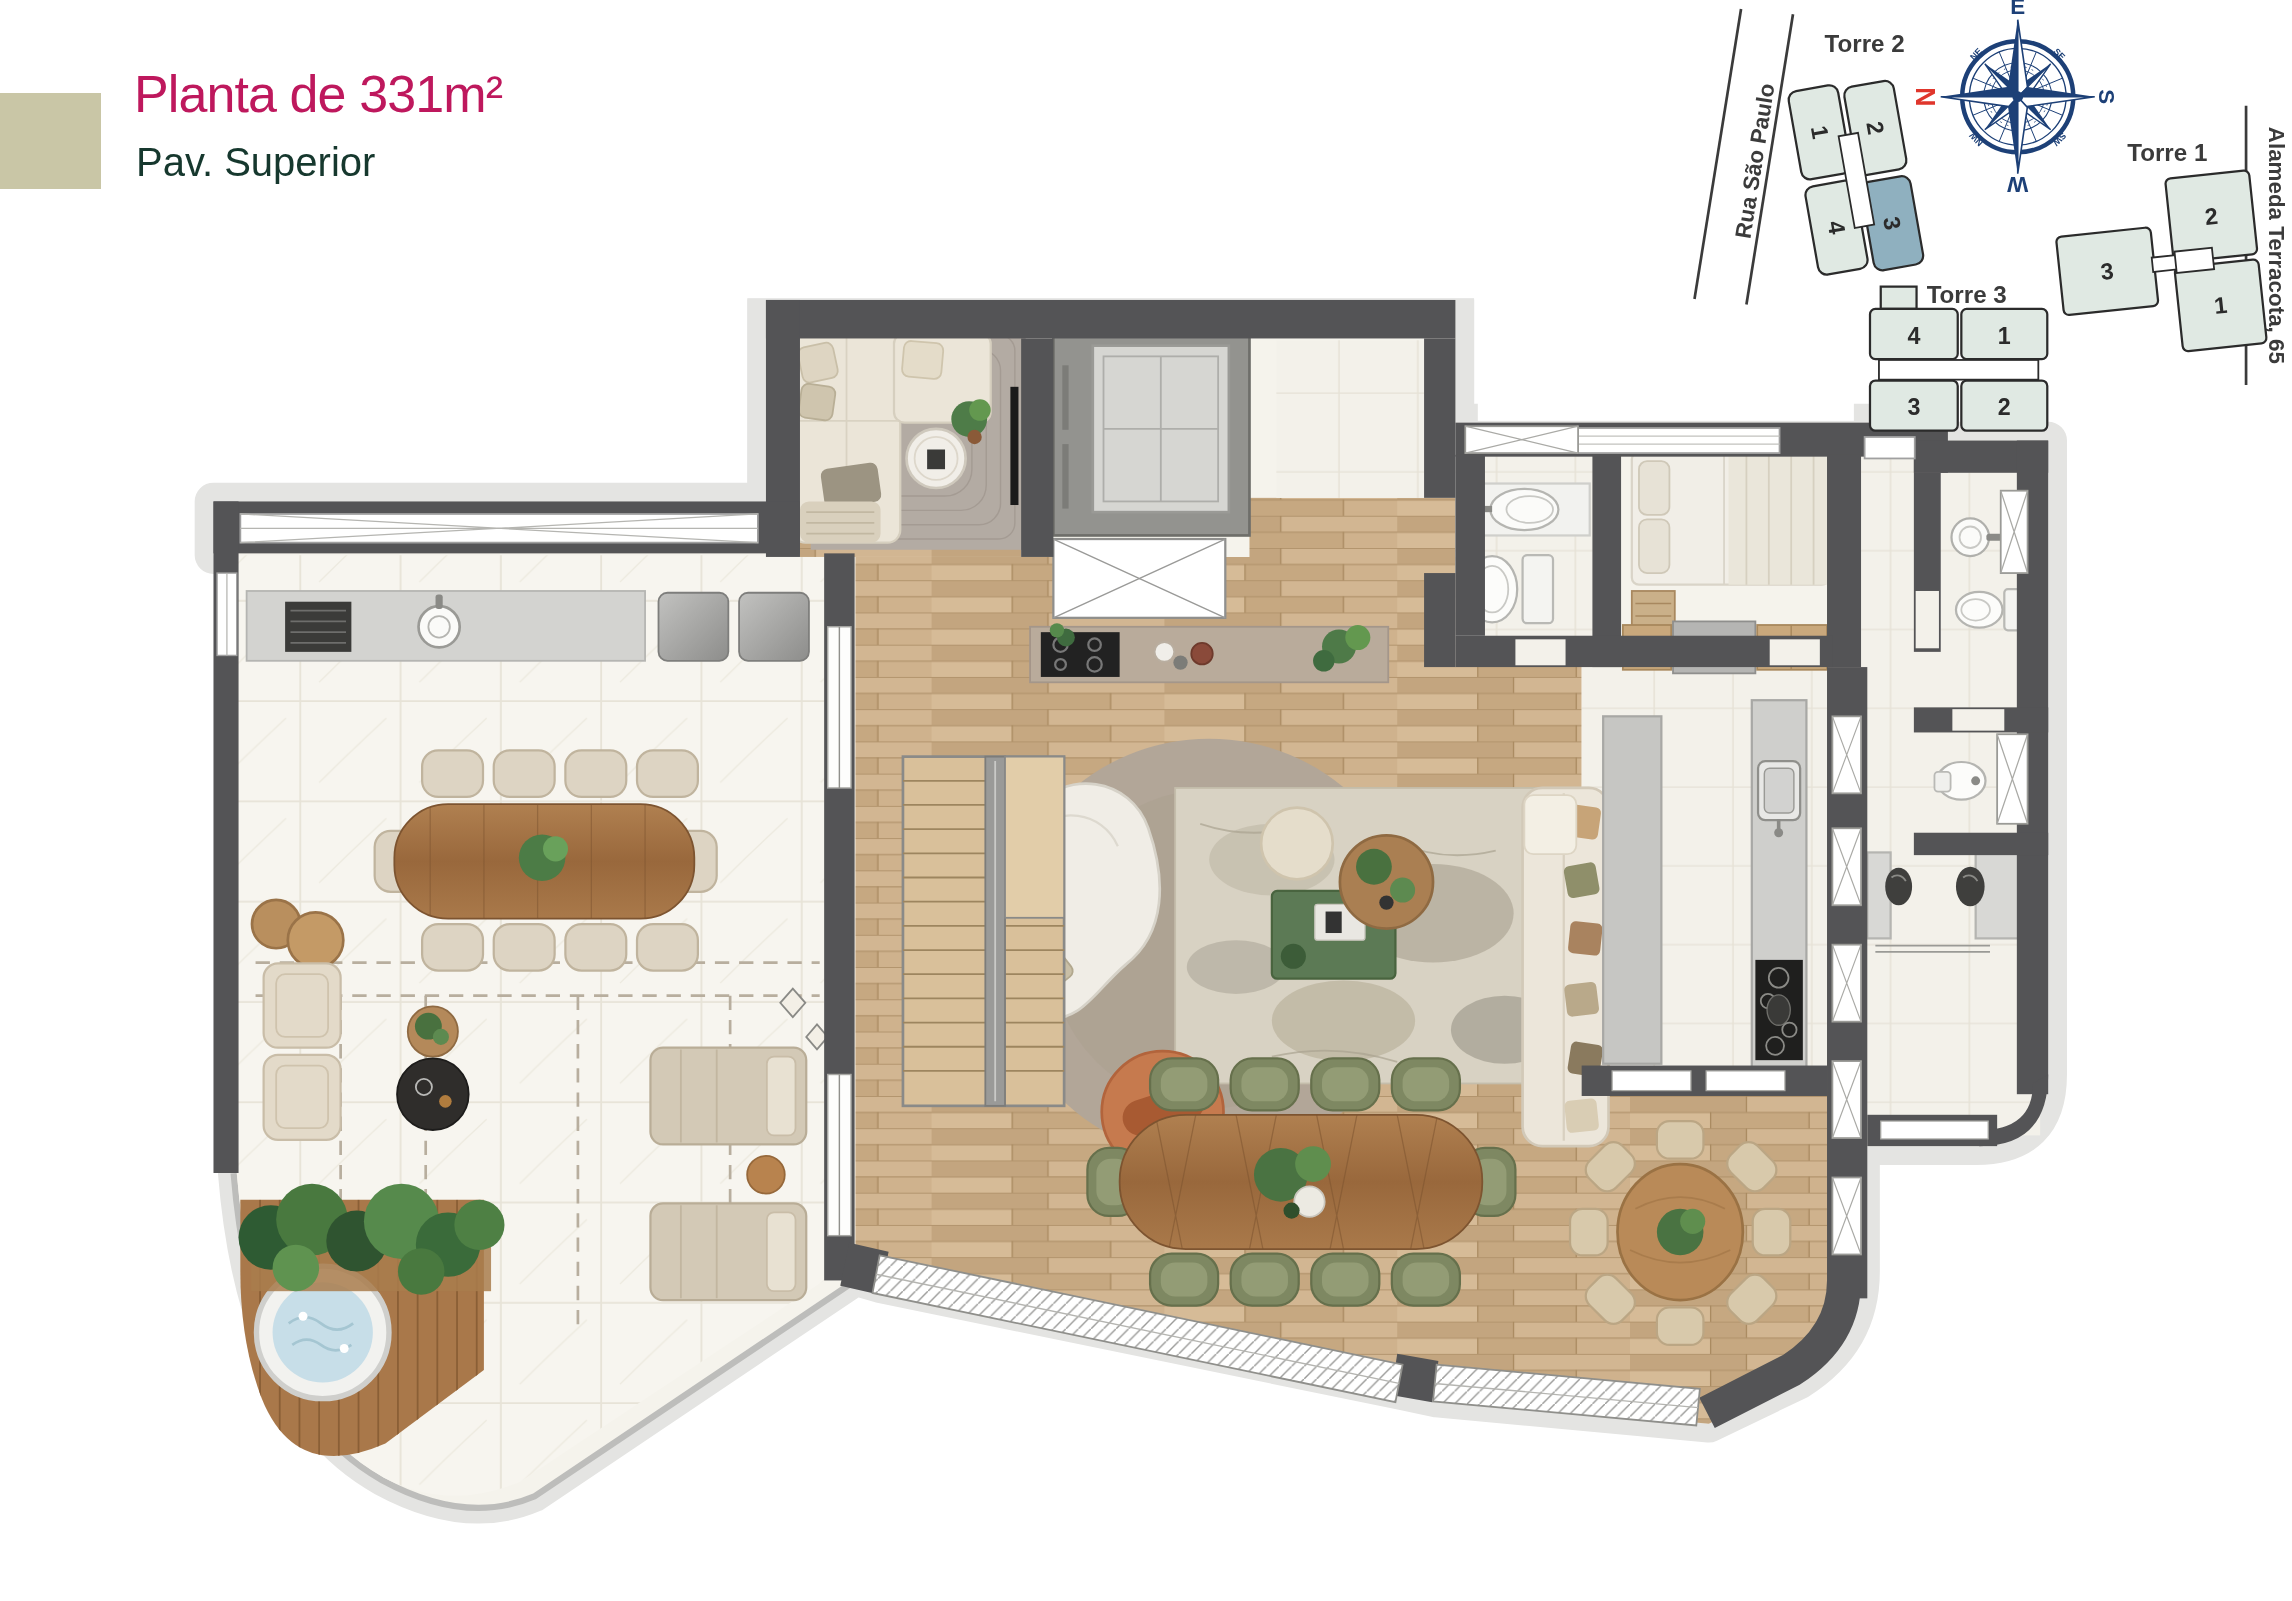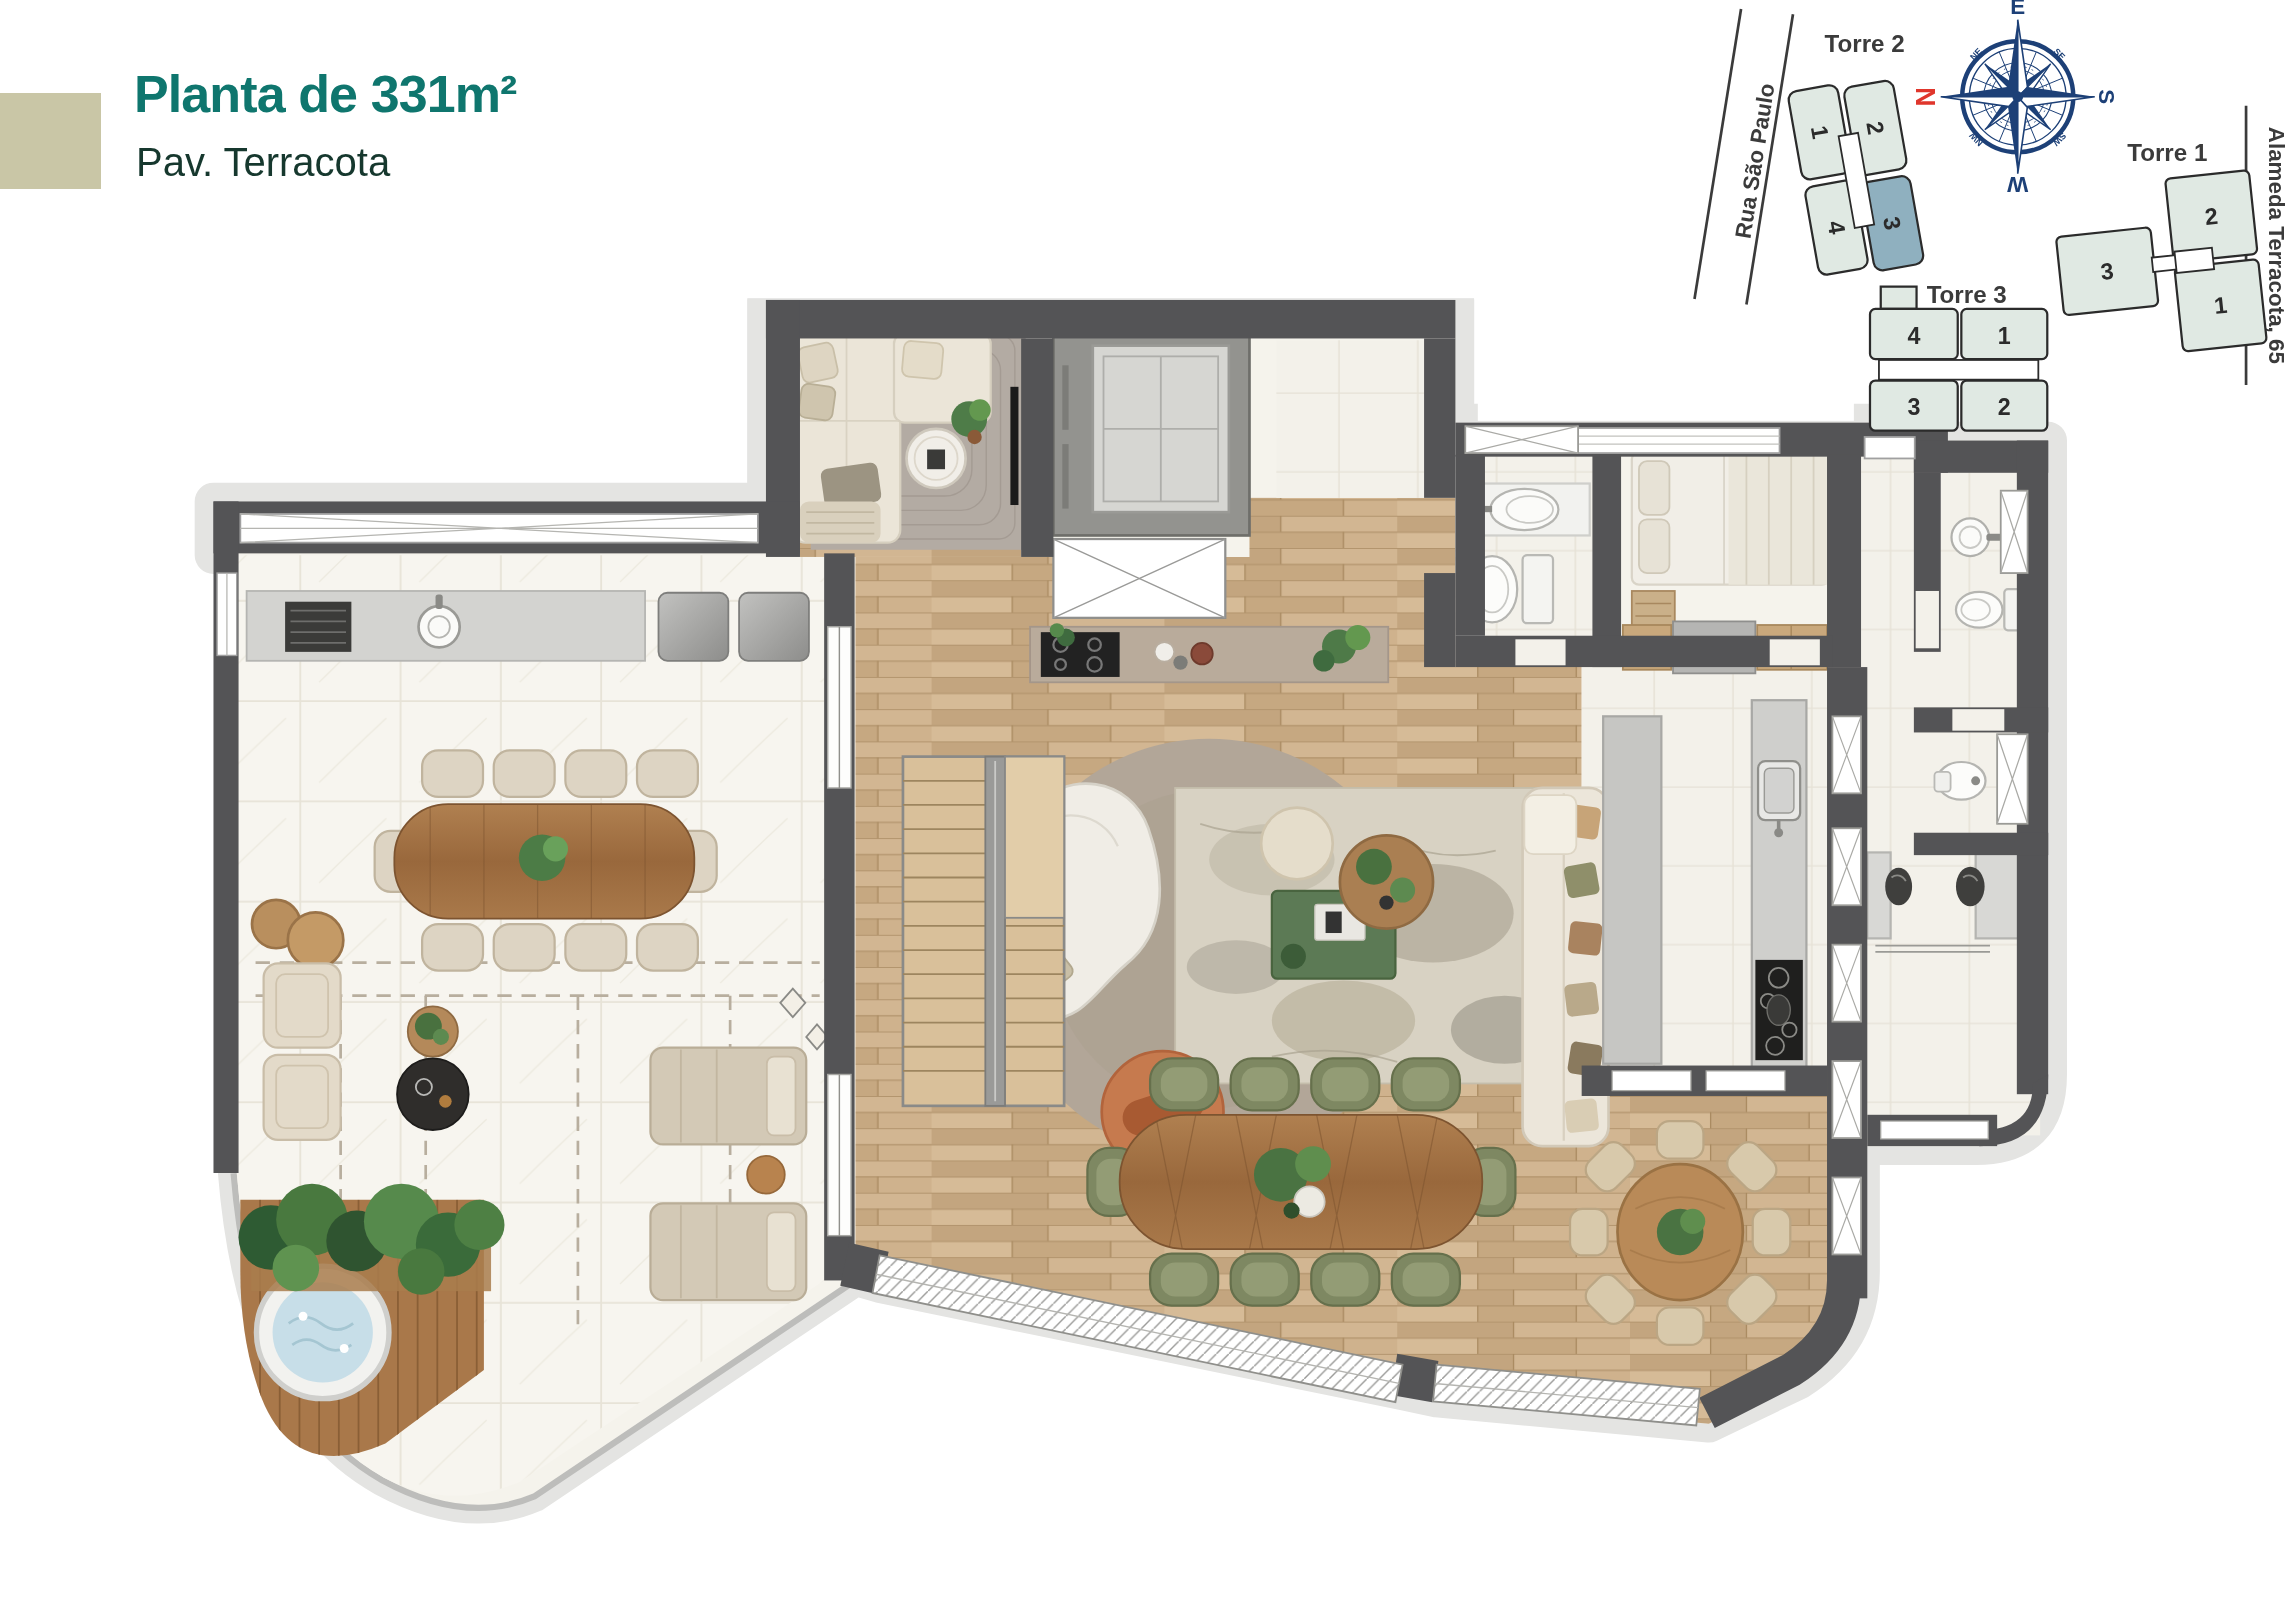--- a/index.html
+++ b/index.html
@@ -1,34 +1,34 @@
 <!DOCTYPE html>
 <html style="font-size:14.3px"><head>
 <meta charset="utf-8">
 <style>
   html,body{margin:0;padding:0;background:#ffffff;}
   body{width:2293px;height:1601px;position:relative;font-family:"Liberation Sans",sans-serif;overflow:hidden;}
   .title-block{position:absolute;left:0;top:0;width:627px;height:233px;}
   .swatch{position:absolute;left:0;top:93px;width:101px;height:96px;background:#c9c6a6;}
-  h1.page-title{position:absolute;left:134px;top:64px;margin:0;font-size:52px;font-weight:bold;color:#0f766e;letter-spacing:-0.9px;}
+  h1.page-title{position:absolute;left:134px;top:64px;margin:0;font-size:52px;font-weight:normal;color:#be185d;letter-spacing:-0.9px;}
   p.page-subtitle{position:absolute;left:136px;top:140px;margin:0;font-size:40px;font-weight:normal;color:#16382e;}
   svg text{font-family:"Liberation Sans",sans-serif;}
   .tower-label{font-size:27px;font-weight:bold;fill:#3b3b3b;}
   .unit-num{font-size:26px;font-weight:bold;fill:#2b2b2b;}
   .compass-letter{font-size:25px;font-weight:bold;fill:#1d4077;}
   .compass-small{font-size:10px;font-weight:bold;fill:#1d4077;}
   .street-label{font-size:25px;font-weight:bold;fill:#3b3b3b;}
 </style>
 </head>
 <body>
 
 <div class="title-block">
   <div class="swatch"></div>
   <h1 class="page-title">Planta de 331m²</h1>
-  <p class="page-subtitle">Pav. Terracota</p>
+  <p class="page-subtitle">Pav. Superior</p>
 </div>
 
 <svg width="2293" height="1601" viewBox="0 0 2560 1788" style="position:absolute;left:0;top:0;">
 <defs>
   <pattern id="wood" width="260" height="36" patternUnits="userSpaceOnUse">
     <rect width="260" height="36" fill="#cbae8a"></rect>
     <rect width="130" height="18" fill="#c3a57f"></rect>
     <rect x="130" y="0" width="130" height="18" fill="#d2b692"></rect>
     <rect y="18" width="90" height="18" fill="#d6bb97"></rect>
     <rect x="90" y="18" width="110" height="18" fill="#c6a881"></rect>

